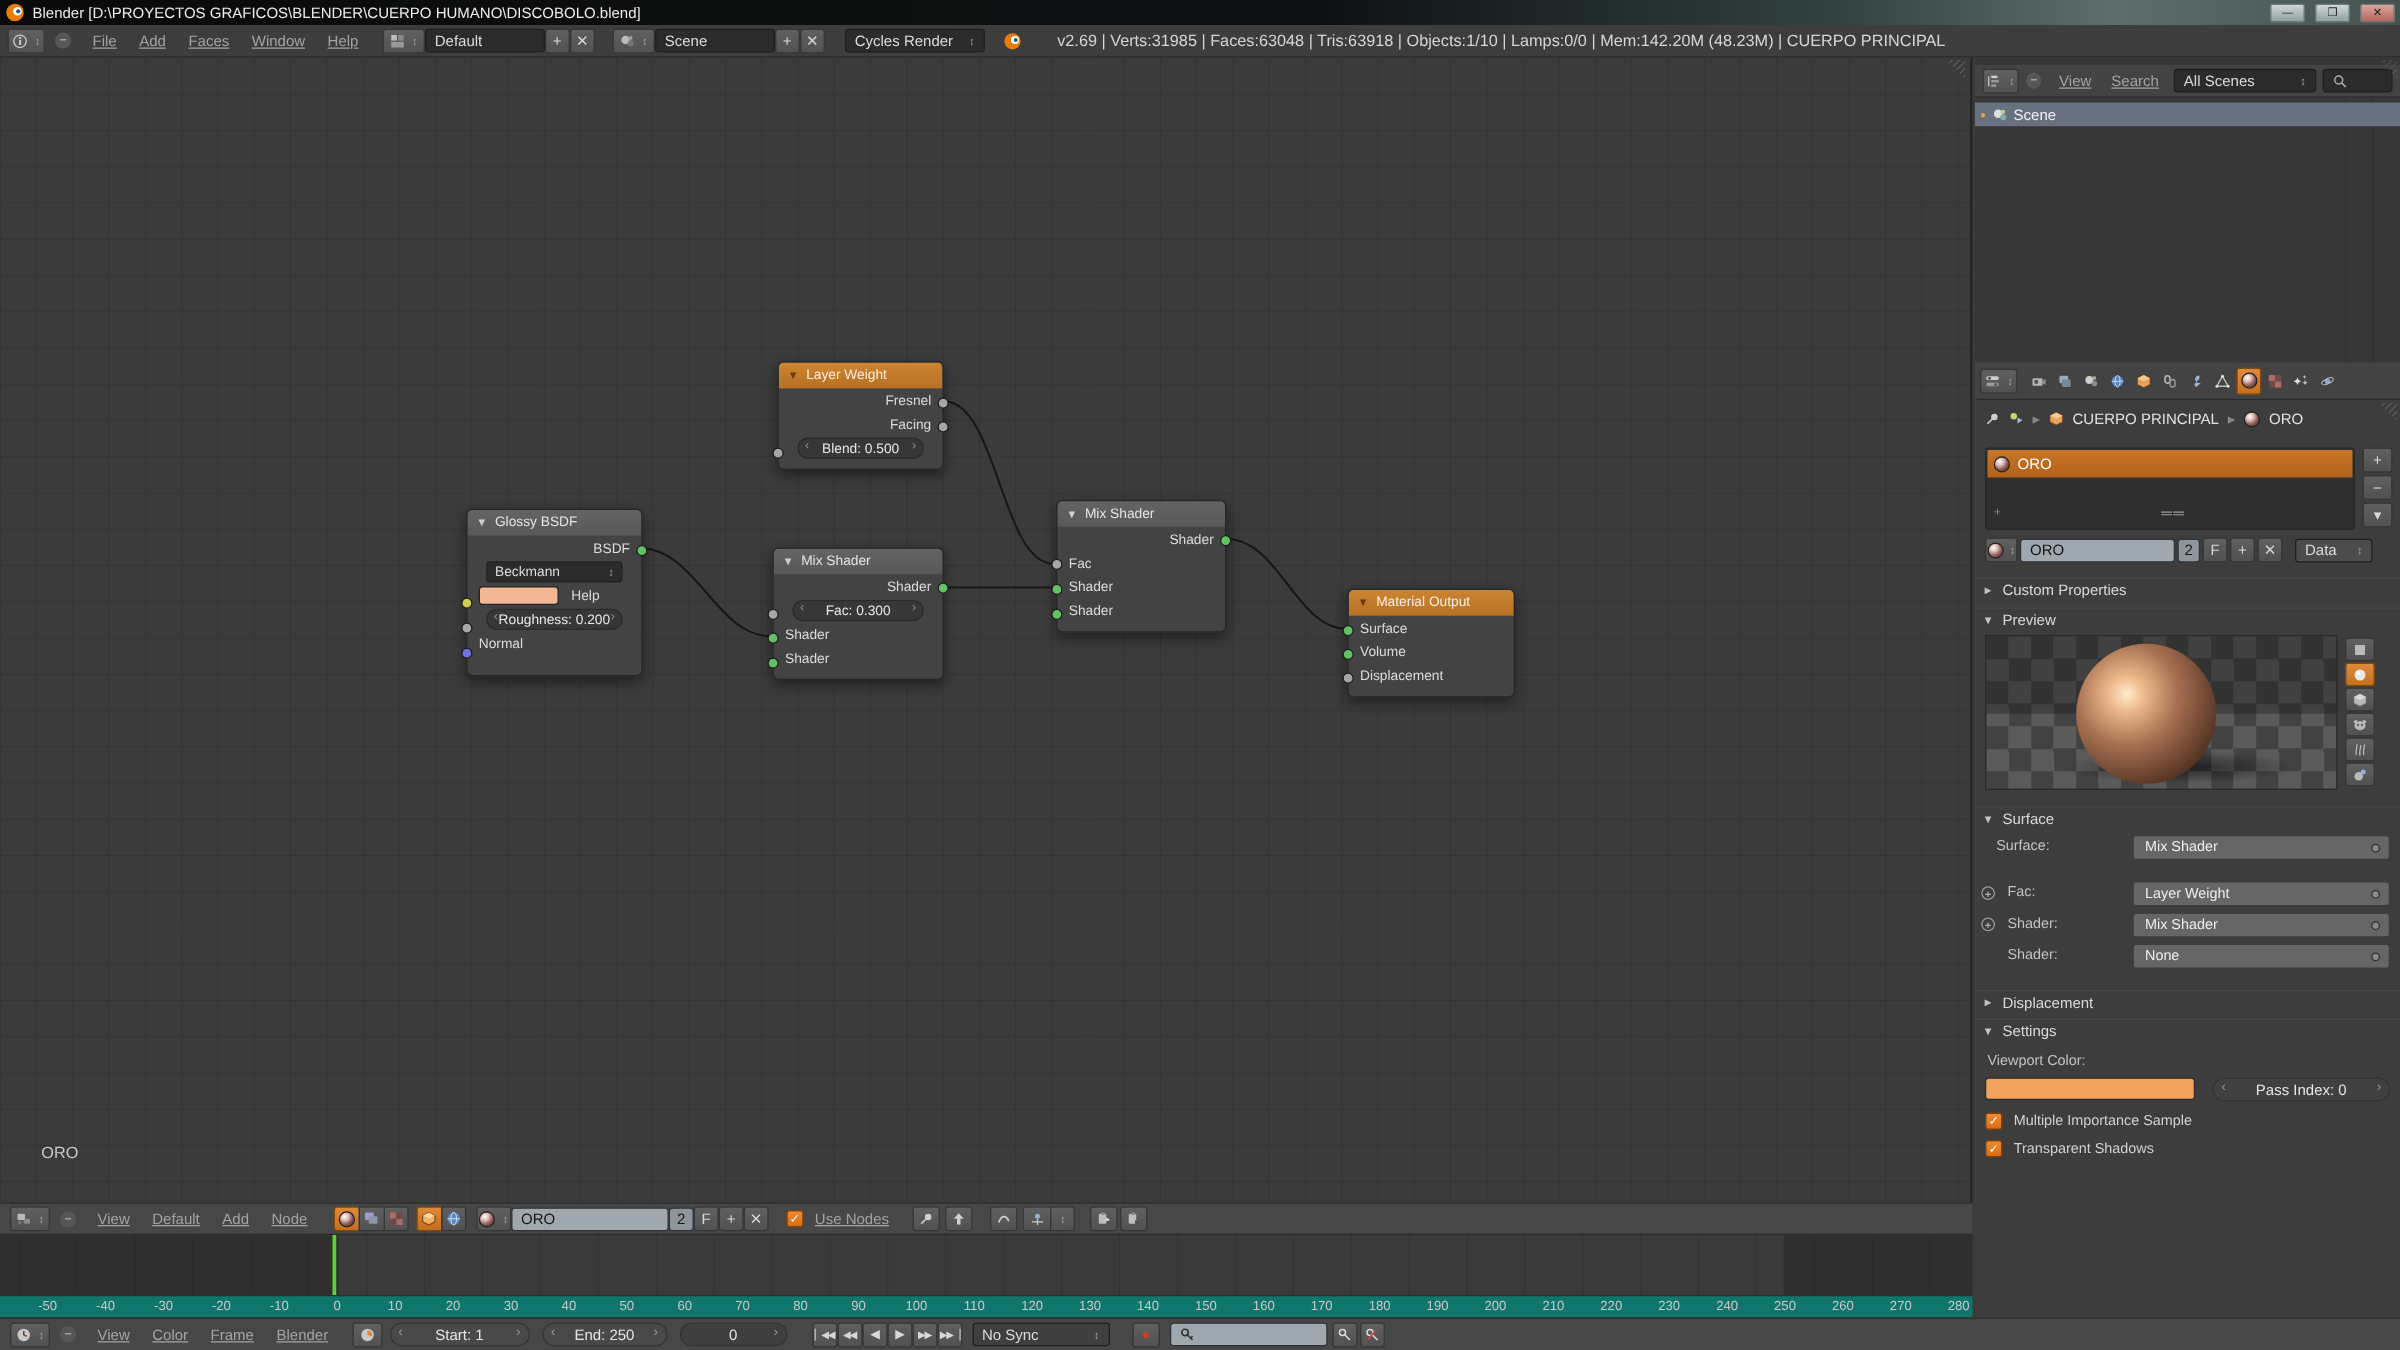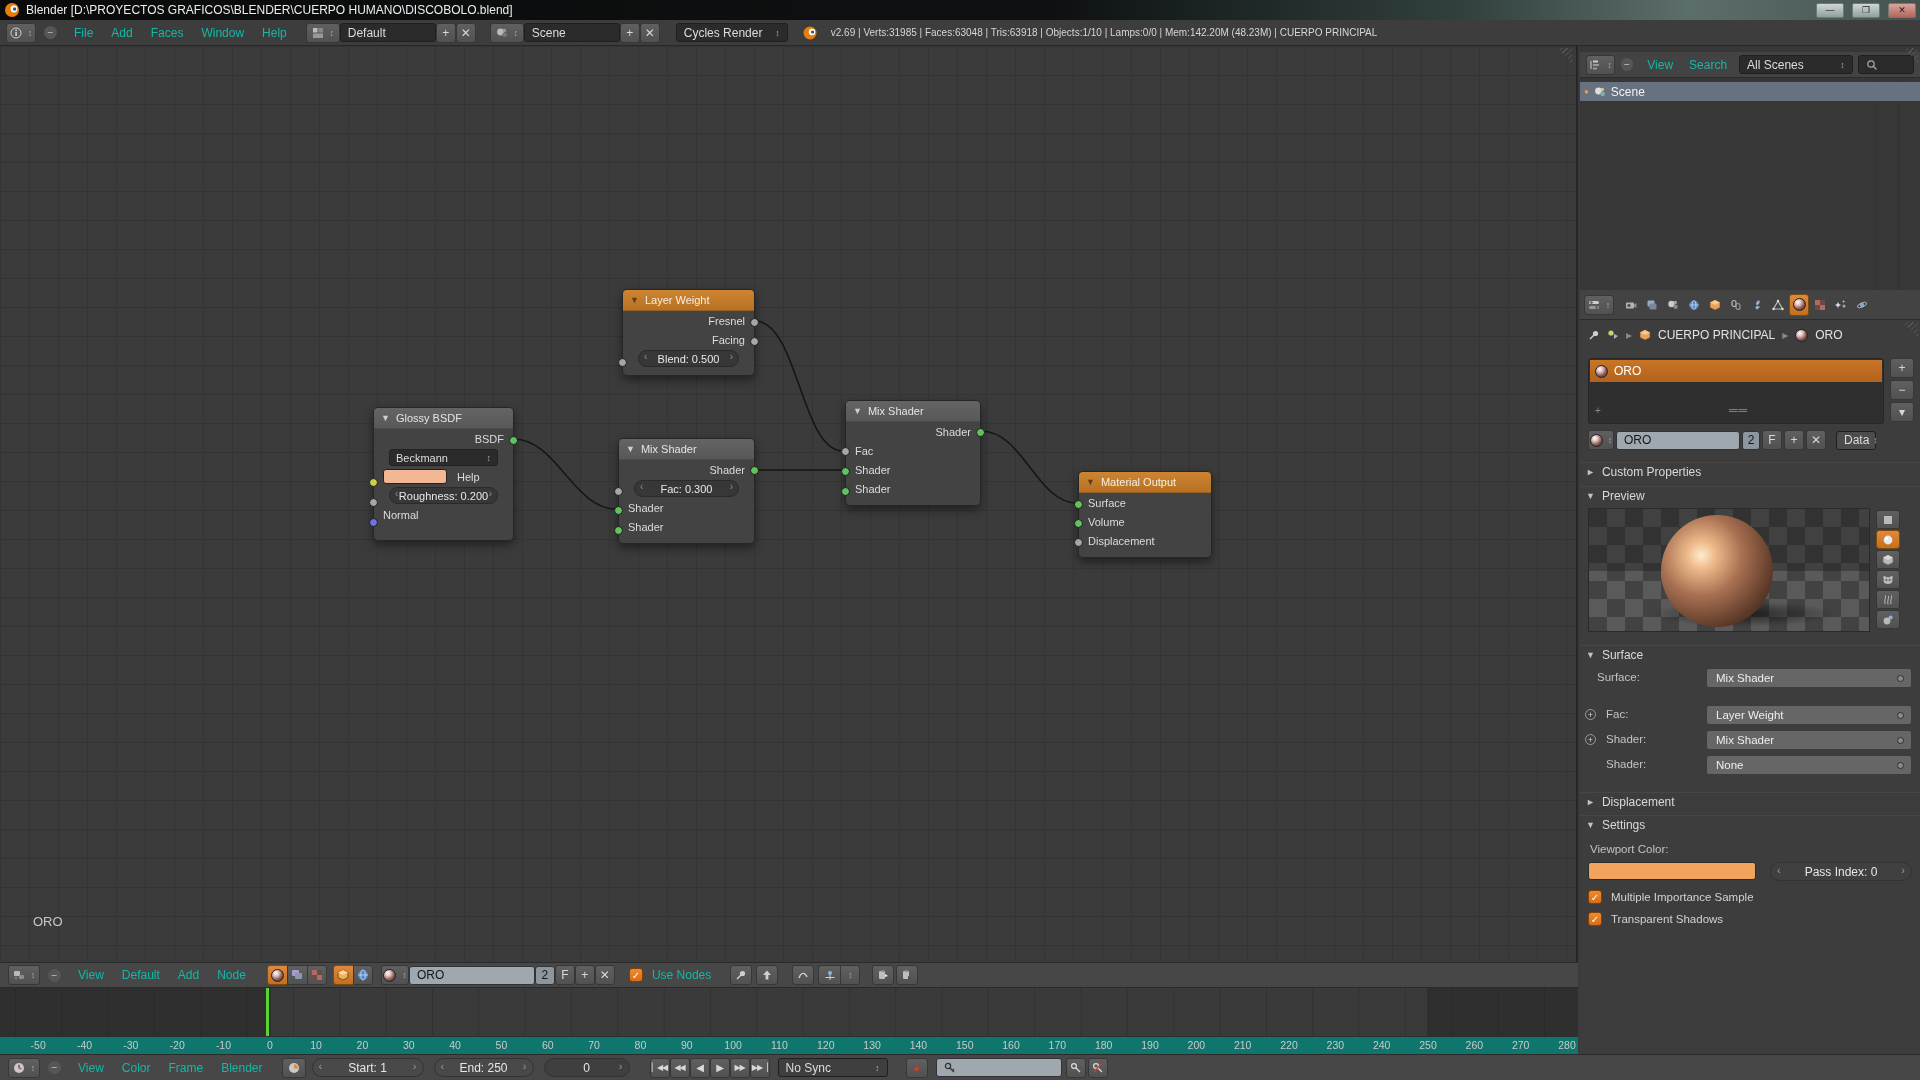--- a/index.html
+++ b/index.html
@@ -17,40 +17,40 @@
     left:0; top:0; width:1920px; height:20px;
     background:linear-gradient(90deg,#0a0a0a 0%,#0e1112 55%,#31403f 76%,#5c6e6c 88%,#45534f 100%);
     color:#ececec; font-size:12px; display:flex; align-items:center; gap:6px; padding:0 4px;
   }
   .win-btn { width:28px; height:15px; border-radius:2px; border:1px solid #6e7a7a;
     background:linear-gradient(#cfd6d6,#8fa0a0); color:#222; font-size:9px;
     display:flex; align-items:center; justify-content:center; margin-left:2px; }
   .win-btn.close { background:linear-gradient(#d8a49c,#b4675c); }
 
   
-  .menu { color:#14b8a6; padding:0 9px; font-size:12px; }
+  .menu { color:#a3a3a3; padding:0 9px; font-size:12px;text-decoration:underline; }
   .btn { background:linear-gradient(#606060,#515151); border:1px solid #373737; border-radius:3px;
     color:#d8d8d8; display:flex; align-items:center; justify-content:center; height:20px; }
   .btn.active { background:linear-gradient(#e0893a,#c46f1e); border-color:#7d4a10; color:#fff; }
   .darkfield { background:#2b2b2b; border:1px solid #1f1f1f; border-radius:3px; color:#dcdcdc;
     height:19px; display:flex; align-items:center; padding:0 7px; }
   .lightfield { background:#9fa7af; border:1px solid #30343a; border-radius:3px; color:#14171a;
     height:19px; display:flex; align-items:center; padding:0 7px; }
   .pillslider { background:#494949; border:1px solid #333; border-radius:10px; height:19px;
     display:flex; align-items:center; justify-content:center; color:#e6e6e6; position:relative; }
   .pillslider .arr { position:absolute; color:#9a9a9a; font-size:11px; top:1px; }
   .pillslider .arr.l { left:6px; } .pillslider .arr.r { right:6px; }
   .updown { color:#aaa; font-size:9px; margin-left:4px; }
   .circ-minus { width:13px; height:13px; border-radius:50%; background:#565656; color:#c9c9c9;
     font-size:10px; display:flex; align-items:center; justify-content:center; }
 
   
   #infobar { left:0; top:20px; width:1920px; height:26px; background:#3d3d3d;
     border-bottom:1px solid #282828; display:flex; align-items:center; padding:0 6px; }
-  #stats { color:#d6d6d6; font-size:10px; margin-left:13px; white-space:nowrap; }
+  #stats { color:#d6d6d6; font-size:13px; margin-left:28px; white-space:nowrap; }
   .ico14 { width:16px; height:16px; display:inline-flex; align-items:center; justify-content:center; }
 
   
   #nodearea { left:0; top:46px; width:1578px; height:916px; overflow:hidden;
     background-color:#3b3b3b;
     background-image:linear-gradient(#343434 1px,transparent 1px),linear-gradient(90deg,#343434 1px,transparent 1px);
     background-size:29px 29px; border-right:2px solid #262626; }
   #noodles { position:absolute; left:0; top:0; width:1578px; height:916px; }
   .node { position:absolute; background:rgba(68,68,68,.96); border:1px solid #262626; border-radius:5px;
     box-shadow:0 4px 10px rgba(0,0,0,.45); font-size:11px; color:#dcdcdc; }
@@ -736,21 +736,21 @@
       <div class="abs flex" style="left:8px;top:140px;gap:2px">
         <span class="btn hbtn" style="width:26px;gap:1px">
           <span class="mat-sphere"></span>
             <span class="updown">↕</span>
         </span>
         <span class="lightfield" style="width:124px">ORO</span>
         <span class="lightfield" style="width:18px;justify-content:center;background:#8d959d">2</span>
         <span class="btn hbtn" style="width:19px">F</span>
         <span class="btn hbtn" style="width:19px">+</span>
         <span class="btn hbtn" style="width:19px">✕</span>
-        <span class="darkfield" style="width:40px;margin-left:8px;justify-content:space-between;background:#4c4c4c">
+        <span class="darkfield" style="width:62px;margin-left:8px;justify-content:space-between;background:#4c4c4c">
           <span>Data</span>
             <span class="updown">↕</span>
         </span>
       </div>
 
       <div class="abs phead" style="left:0;top:172px;width:340px">
         <span class="tri">►</span>
         <span>Custom Properties</span>
       </div>
       <div class="abs phead" style="left:0;top:196px;width:340px">

